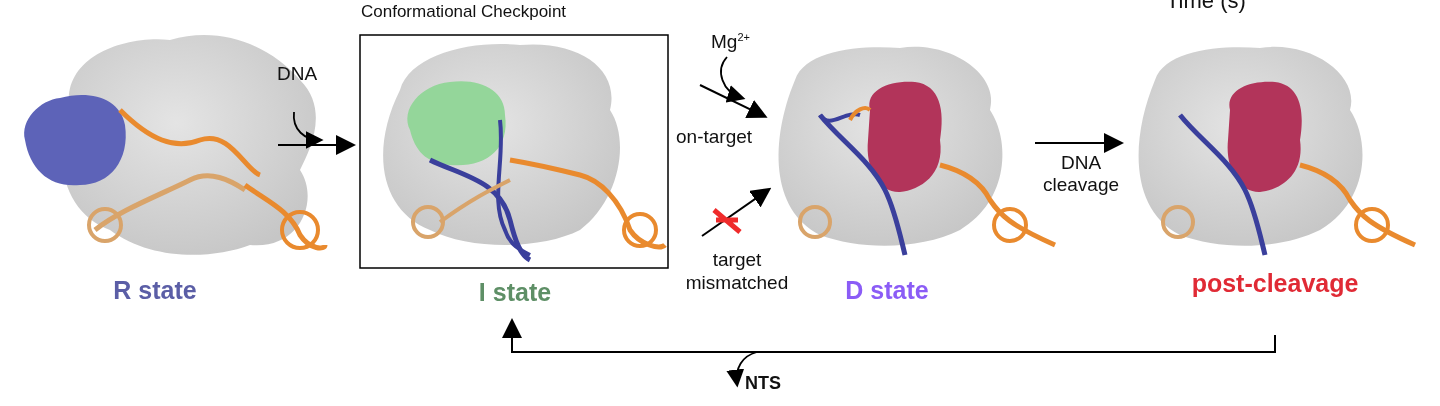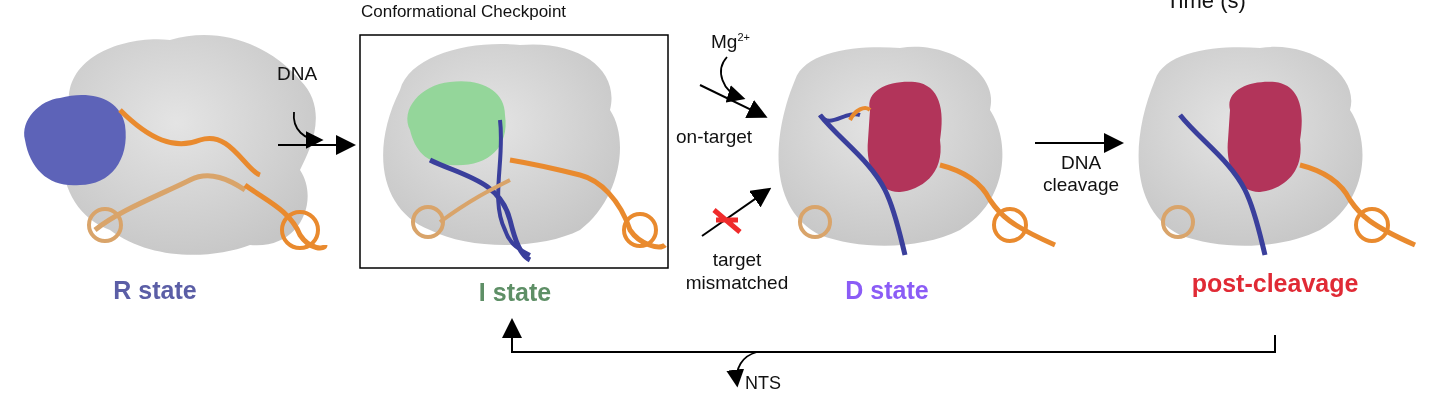--- a/index.html
+++ b/index.html
@@ -107,13 +107,13 @@
   <div>cleavage</div>
 </div>
 
 <div class="abs state" style="left:85px; top:276px; width:140px; color:#5b5ea6;">R state</div>
 <div class="abs state" style="left:445px; top:278px; width:140px; color:#5e8f66;">I state</div>
 <div class="abs state" style="left:817px; top:276px; width:140px; color:#8b5cf6;">D state</div>
 <div class="abs state" style="left:1165px; top:256px; width:220px; color:#e02a35; line-height:31px;margin-top:12px;">
   <div>post-cleavage</div>
 </div>
 
-<div class="abs lbl" style="left:745px; top:373px; font-size:18px;">NTS</div>
+<div class="abs lbl" style="left:745px; top:373px; font-size:18px;font-weight:bold;">NTS</div>
 
 </body></html>

